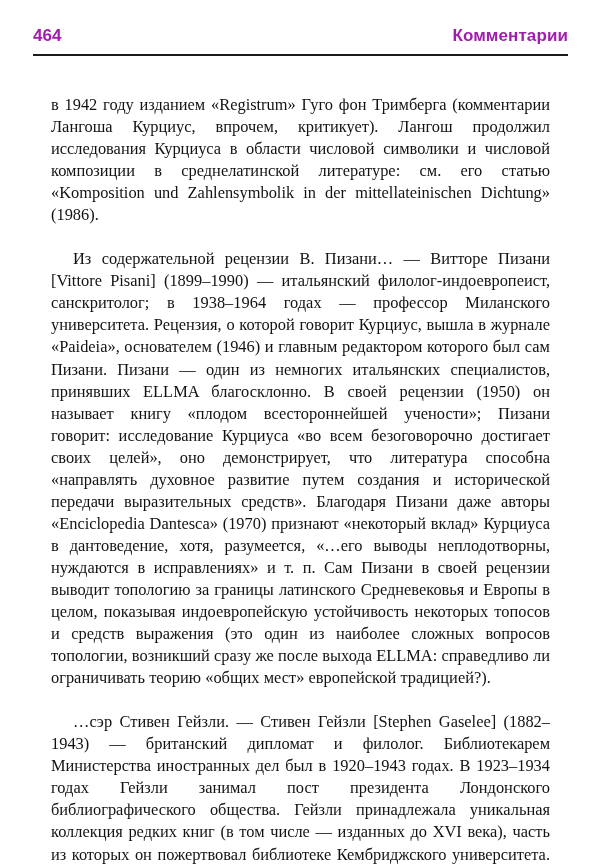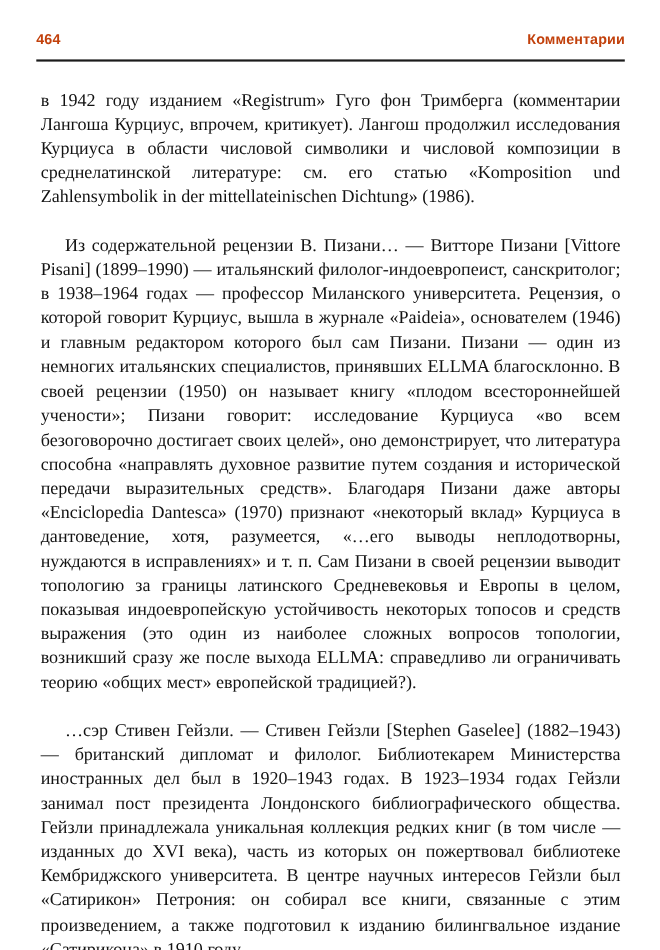--- a/index.html
+++ b/index.html
@@ -27,23 +27,23 @@
   .running-head {
     position: absolute;
     left: 33px;
     top: 27px;
     width: 535px;
     height: 24px;
   }
   .running-head .folio,
   .running-head .head-title {
     font-family: "Liberation Sans", "DejaVu Sans", sans-serif;
-    font-size: 13px;
+    font-size: 17px;
     font-weight: 600;
-    color: #c2410c;
+    color: #a21caf;
     letter-spacing: 0.1px;
     line-height: 17px;
   }
   .running-head .folio {
     position: absolute;
     left: 0;
     top: 0;
   }
   .running-head .head-title {
     position: absolute;
@@ -62,21 +62,21 @@
   }
 
   
   .textblock {
     position: absolute;
     left: 33px;
     top: 76px;
     width: 535px;
   }
   p.para {
-    margin: 4px;
+    margin: 18px;
     font-size: 16.4px;
     line-height: 22.05px;
     text-align: justify;
     text-indent: 22px;
     word-spacing: 0.1px;
     -webkit-hyphens: none;
     hyphens: none;
   }
   p.para.gap {
     margin-top: 22px;

